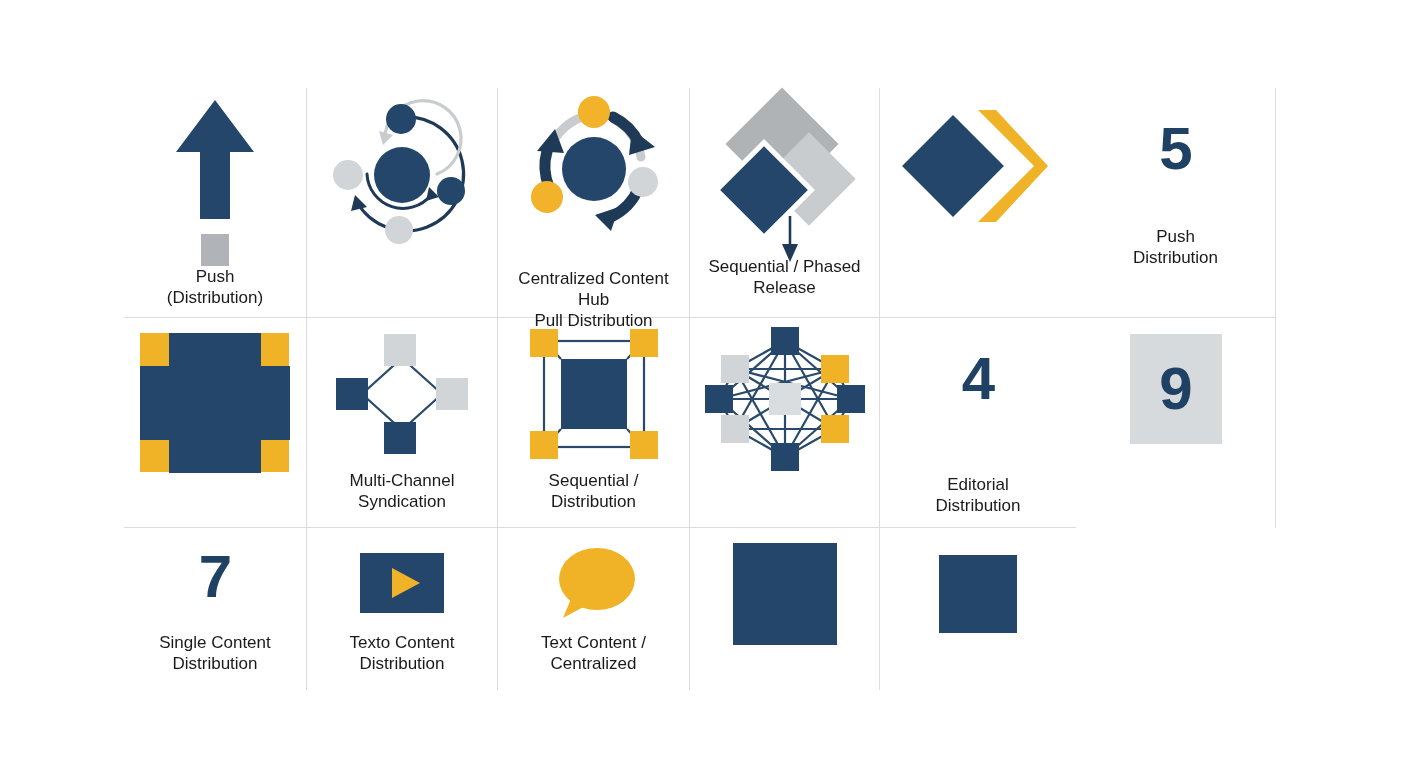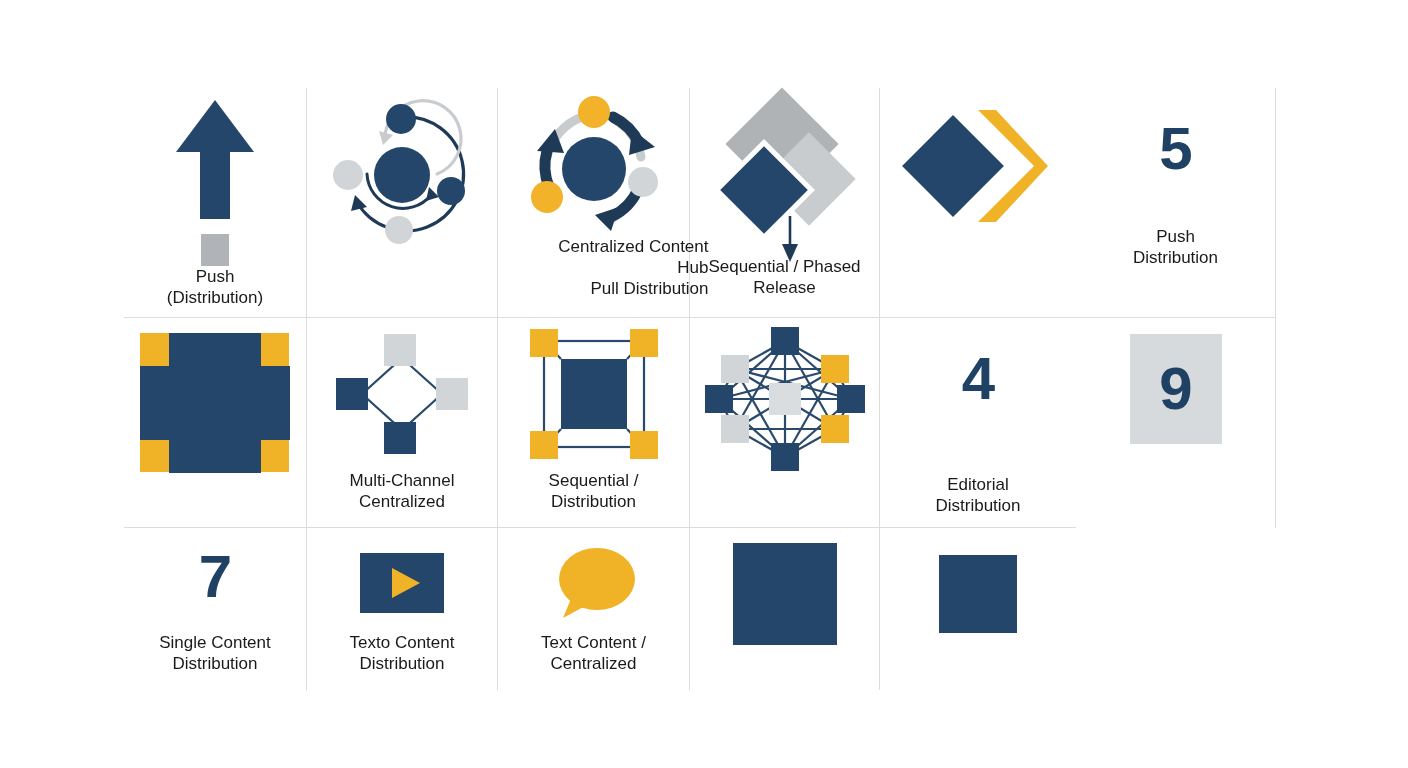--- a/index.html
+++ b/index.html
@@ -134,21 +134,21 @@
           <path d="M120 92 A56 56 0 0 1 92 122" fill="none" stroke="#1F3A57" stroke-width="11" stroke-linecap="round"></path>
           <polygon points="100,112 92,136 76,120" fill="#1F3A57"></polygon>
           <path d="M30 92 A56 56 0 0 1 28 56" fill="none" stroke="#1F3A57" stroke-width="11" stroke-linecap="round"></path>
           <polygon points="18,56 36,34 45,58" fill="#1F3A57"></polygon>
           <circle cx="75" cy="74" r="32" fill="#24466B"></circle>
           <circle cx="75" cy="17" r="16" fill="#F2B229"></circle>
           <circle cx="28" cy="102" r="16" fill="#F2B229"></circle>
           <circle cx="124" cy="87" r="15" fill="#D2D5D8"></circle>
         </svg>
       </div>
-      <div class="label" style="top:148px;text-align:right;">Centralized Content
+      <div class="label" style="top:180px;">Centralized Content
 Hub
 Pull Distribution</div>
     </div>
 
     <div class="cell">
       <div class="art" style="height:170px;">
         <svg width="170" height="170" viewBox="0 0 170 170" aria-hidden="true">
           <rect x="42" y="10" width="80" height="80" transform="rotate(45 82 50)" fill="#AFB3B6"></rect>
           <rect x="76" y="52" width="66" height="66" transform="rotate(45 109 85)" fill="#C9CCCF"></rect>
           <rect x="28" y="60" width="72" height="72" transform="rotate(45 64 96)" fill="#FFFFFF"></rect>
@@ -199,21 +199,21 @@
       <div class="art" style="height:140px;">
         <svg width="140" height="132" viewBox="0 0 140 132" aria-hidden="true">
           <polygon points="70,30 110,66 70,102 30,66" fill="none" stroke="#2A4A6B" stroke-width="2.2"></polygon>
           <rect x="52" y="6" width="32" height="32" fill="#D2D5D8"></rect>
           <rect x="104" y="50" width="32" height="32" fill="#D2D5D8"></rect>
           <rect x="4" y="50" width="32" height="32" fill="#24466B"></rect>
           <rect x="52" y="94" width="32" height="32" fill="#24466B"></rect>
         </svg>
       </div>
       <div class="label" style="top:152px;">Multi-Channel
-Centralized</div>
+Syndication</div>
     </div>
 
     <div class="cell">
       <div class="art" style="height:140px;">
         <svg width="134" height="134" viewBox="0 0 134 134" aria-hidden="true">
           <rect x="17" y="14" width="100" height="106" fill="none" stroke="#2A4A6B" stroke-width="2.2"></rect>
           <rect x="34" y="32" width="66" height="70" fill="#24466B"></rect>
           <line x1="17" y1="14" x2="34" y2="32" stroke="#2A4A6B" stroke-width="2.2"></line>
           <line x1="117" y1="14" x2="100" y2="32" stroke="#2A4A6B" stroke-width="2.2"></line>
           <line x1="17" y1="120" x2="34" y2="102" stroke="#2A4A6B" stroke-width="2.2"></line>

